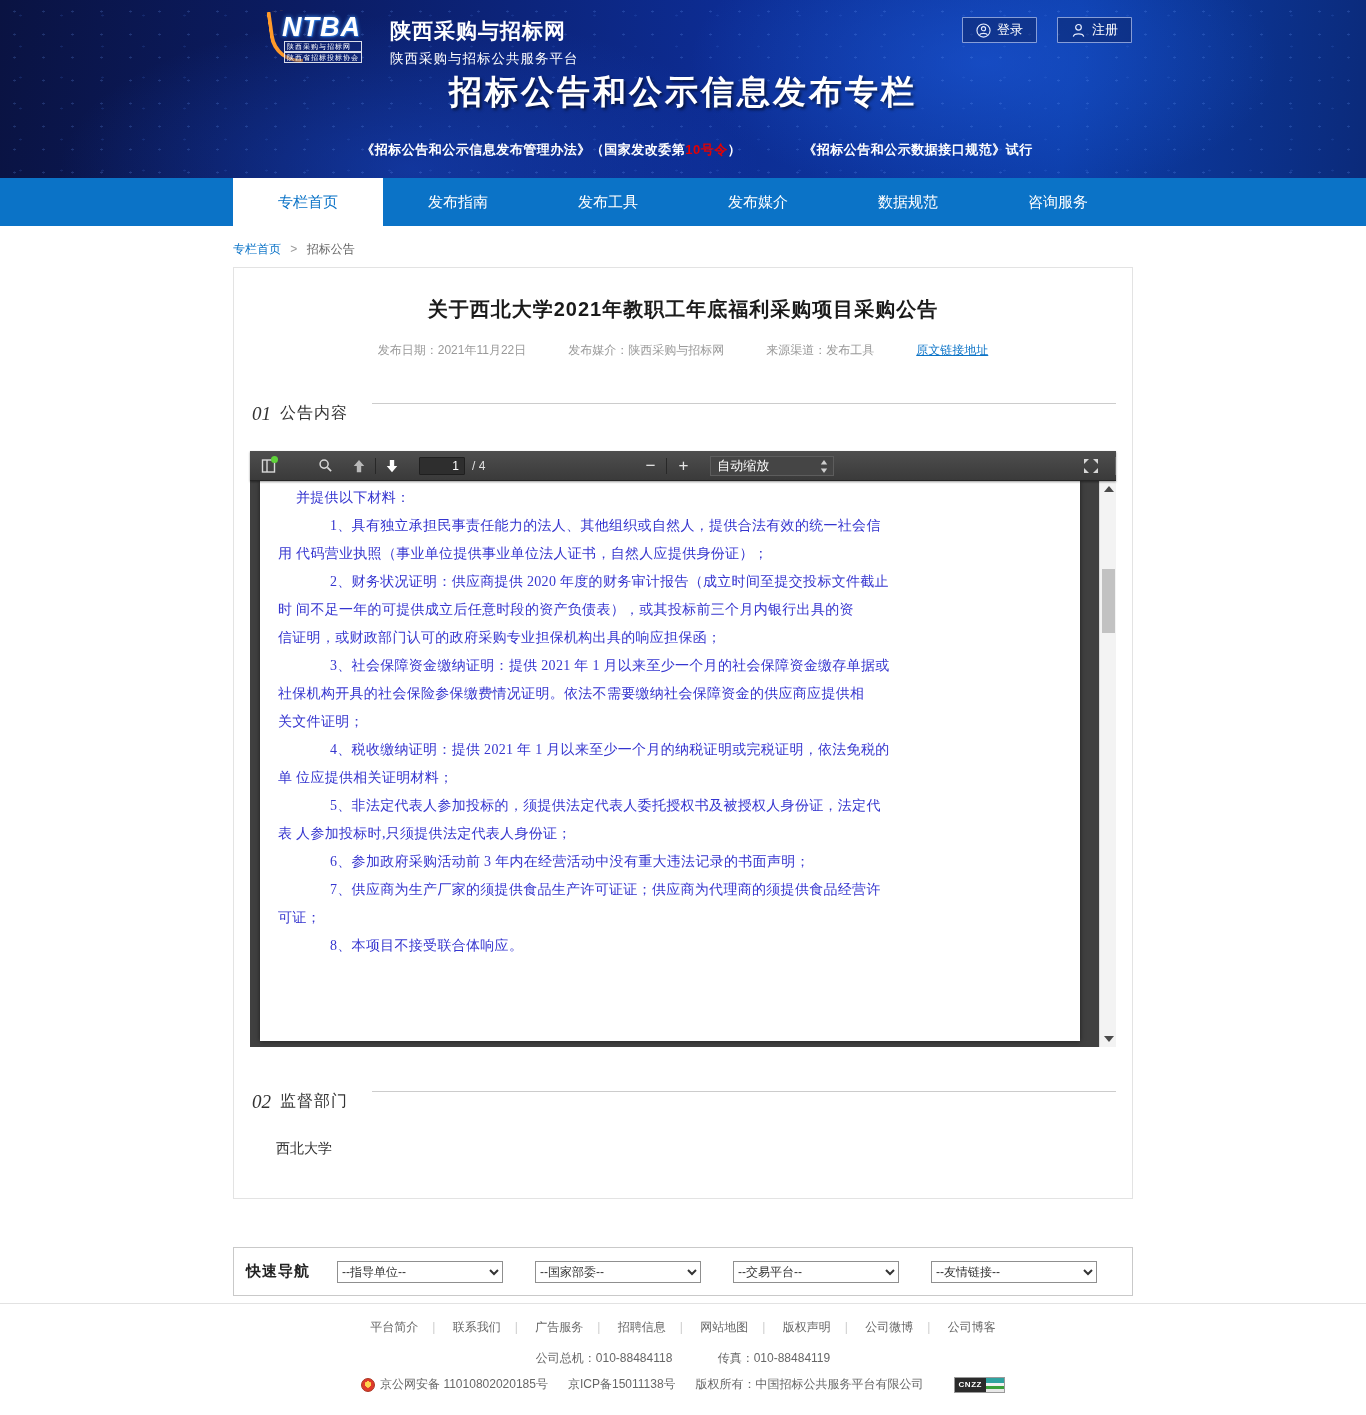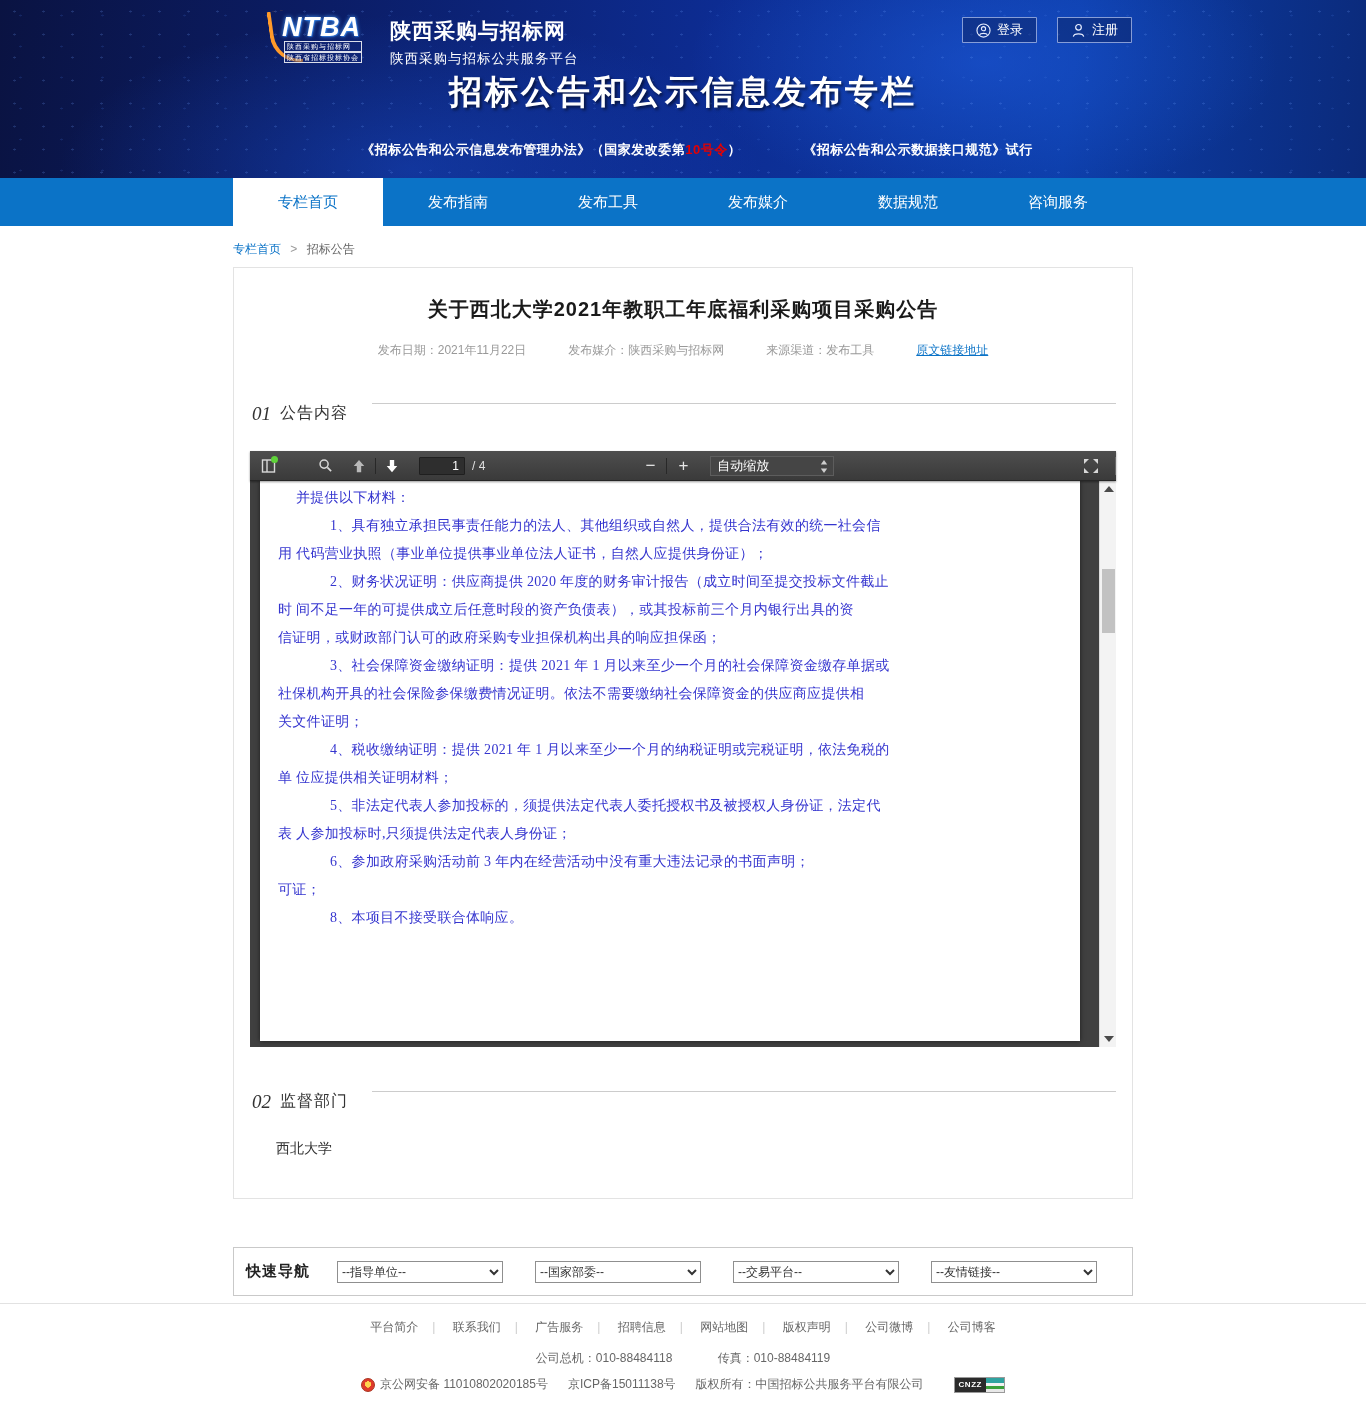--- a/index.html
+++ b/index.html
@@ -282,20 +282,21 @@
         <div class="pline i0">时 间不足一年的可提供成立后任意时段的资产负债表），或其投标前三个月内银行出具的资</div>
         <div class="pline i0">信证明，或财政部门认可的政府采购专业担保机构出具的响应担保函；</div>
         <div class="pline i2">3、社会保障资金缴纳证明：提供 2021 年 1 月以来至少一个月的社会保障资金缴存单据或</div>
         <div class="pline i0">社保机构开具的社会保险参保缴费情况证明。依法不需要缴纳社会保障资金的供应商应提供相</div>
         <div class="pline i0">关文件证明；</div>
         <div class="pline i2">4、税收缴纳证明：提供 2021 年 1 月以来至少一个月的纳税证明或完税证明，依法免税的</div>
         <div class="pline i0">单 位应提供相关证明材料；</div>
         <div class="pline i2">5、非法定代表人参加投标的，须提供法定代表人委托授权书及被授权人身份证，法定代</div>
         <div class="pline i0">表 人参加投标时,只须提供法定代表人身份证；</div>
         <div class="pline i2">6、参加政府采购活动前 3 年内在经营活动中没有重大违法记录的书面声明；</div>
+        <div class="pline i2">7、供应商为生产厂家的须提供食品生产许可证证；供应商为代理商的须提供食品经营许</div>
         <div class="pline i0">可证；</div>
         <div class="pline i2">8、本项目不接受联合体响应。</div>
       </div>
     </div>
 
     <div class="pdf-scroll">
       <div class="scroll-up"></div>
       <div class="scroll-thumb"></div>
       <div class="scroll-down"></div>
     </div>

